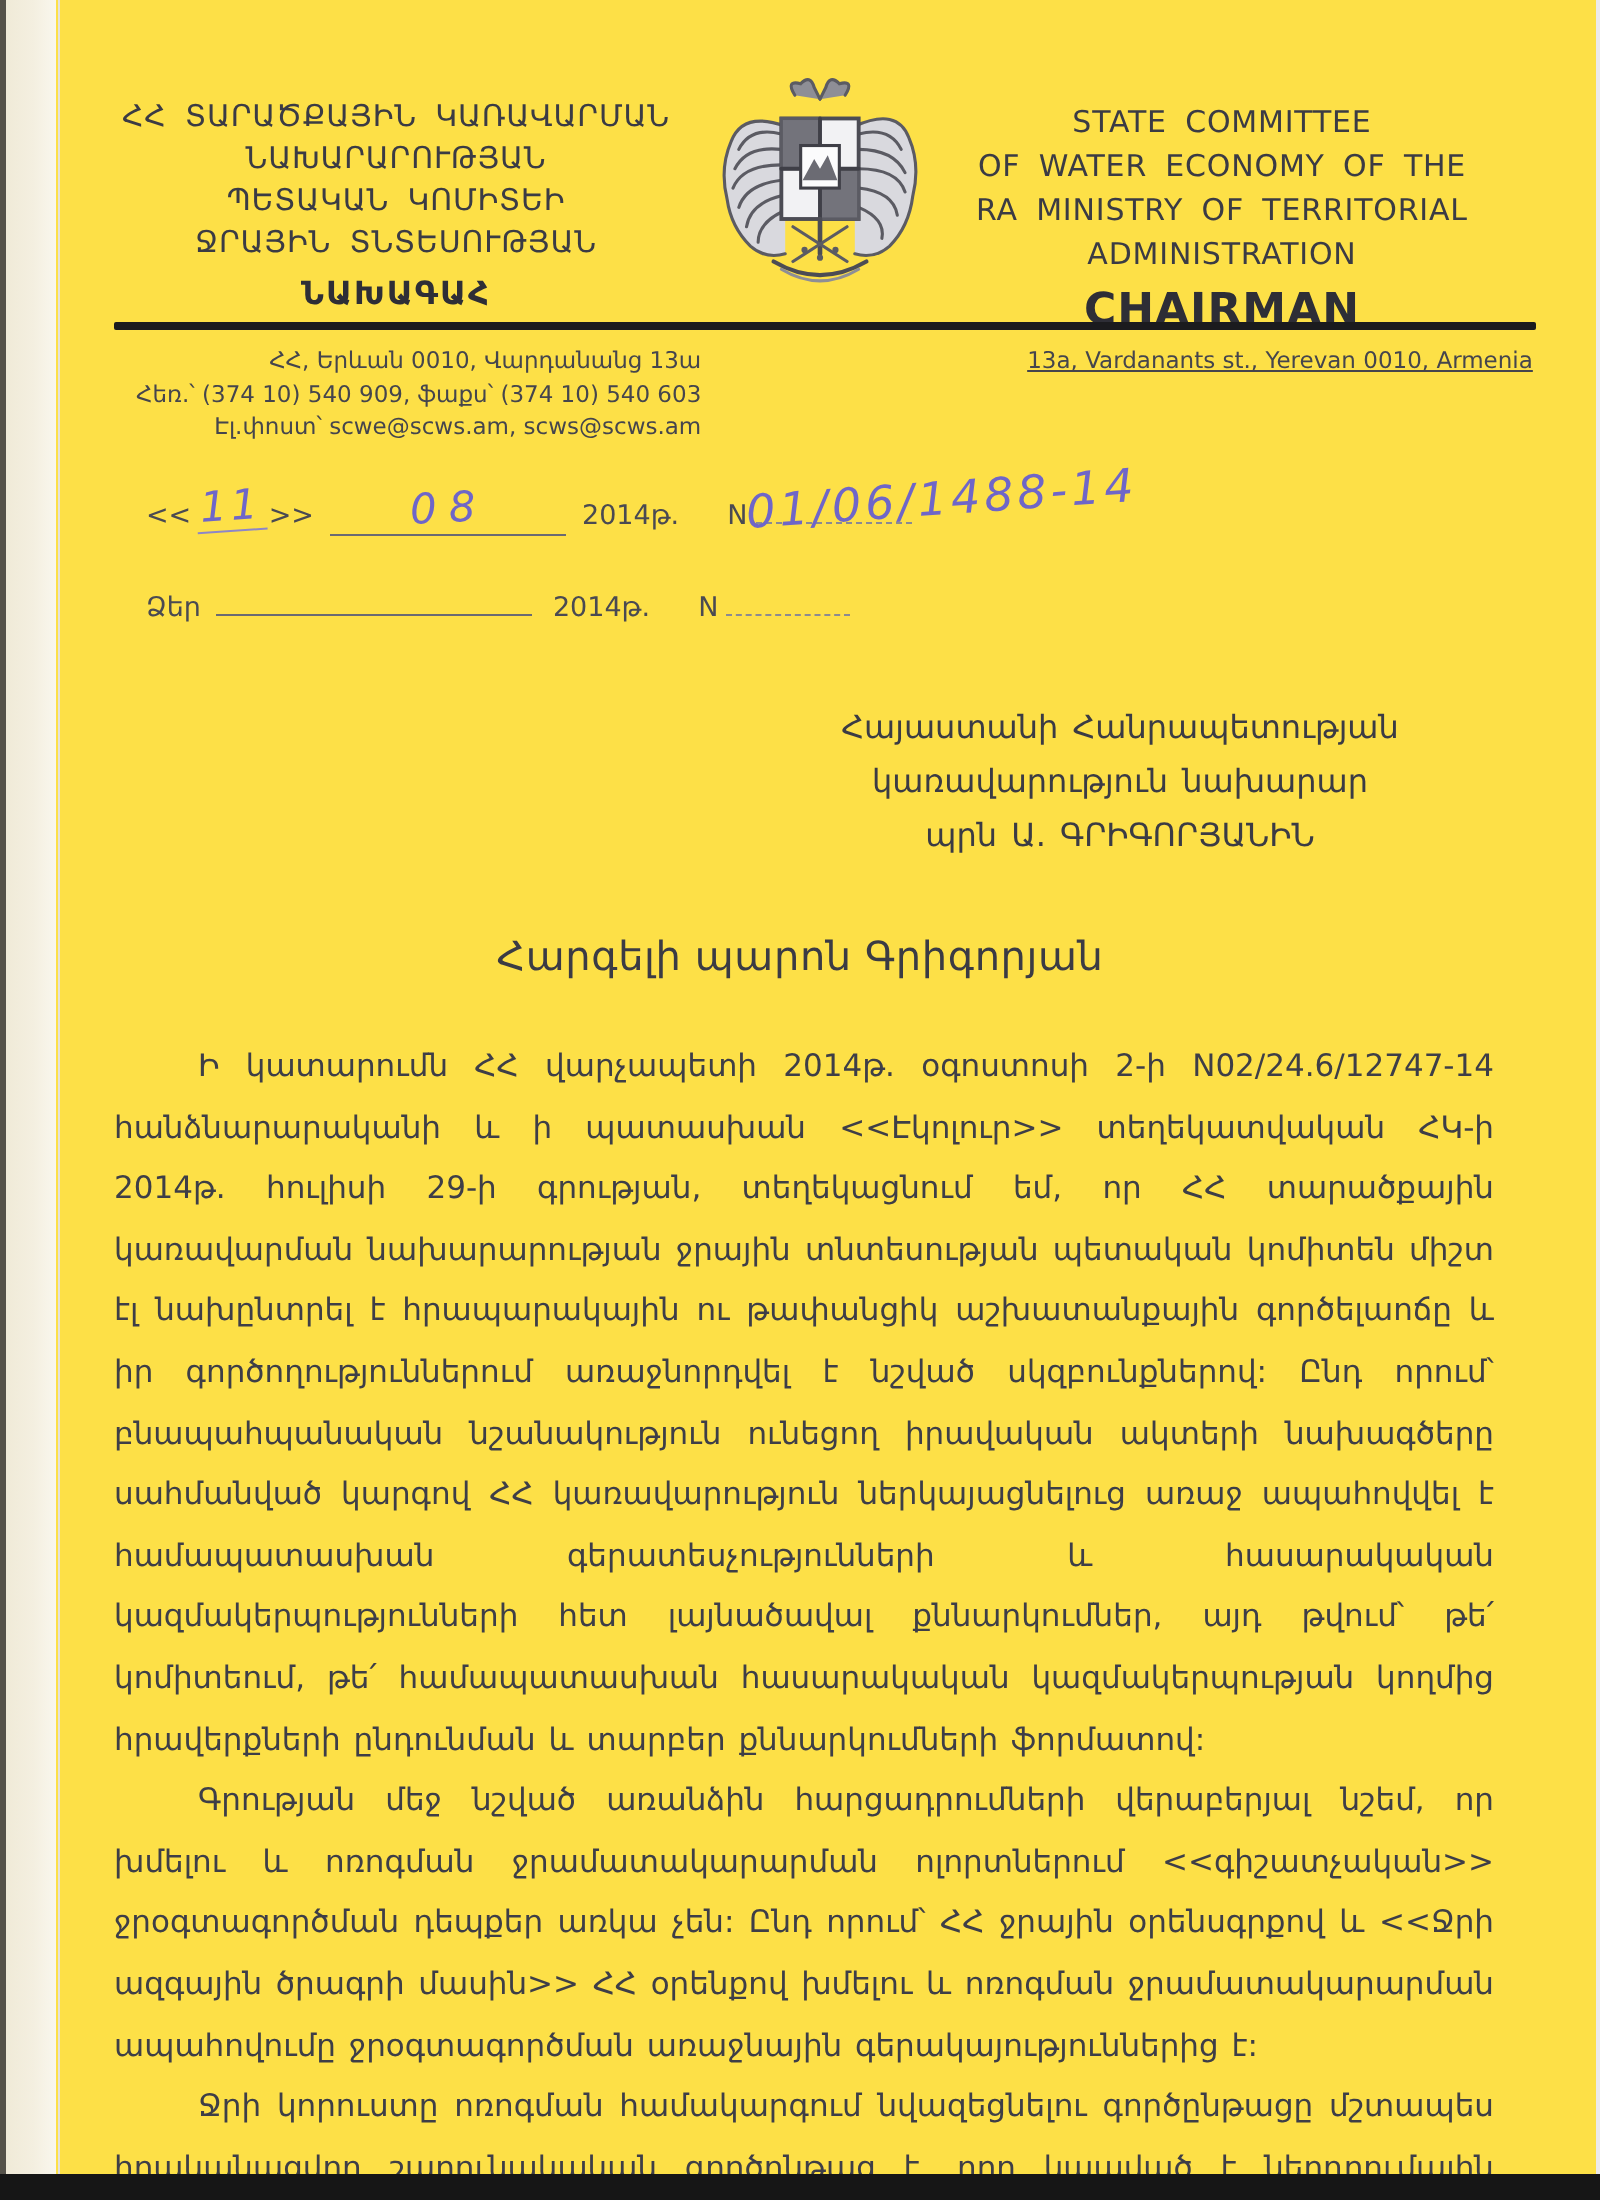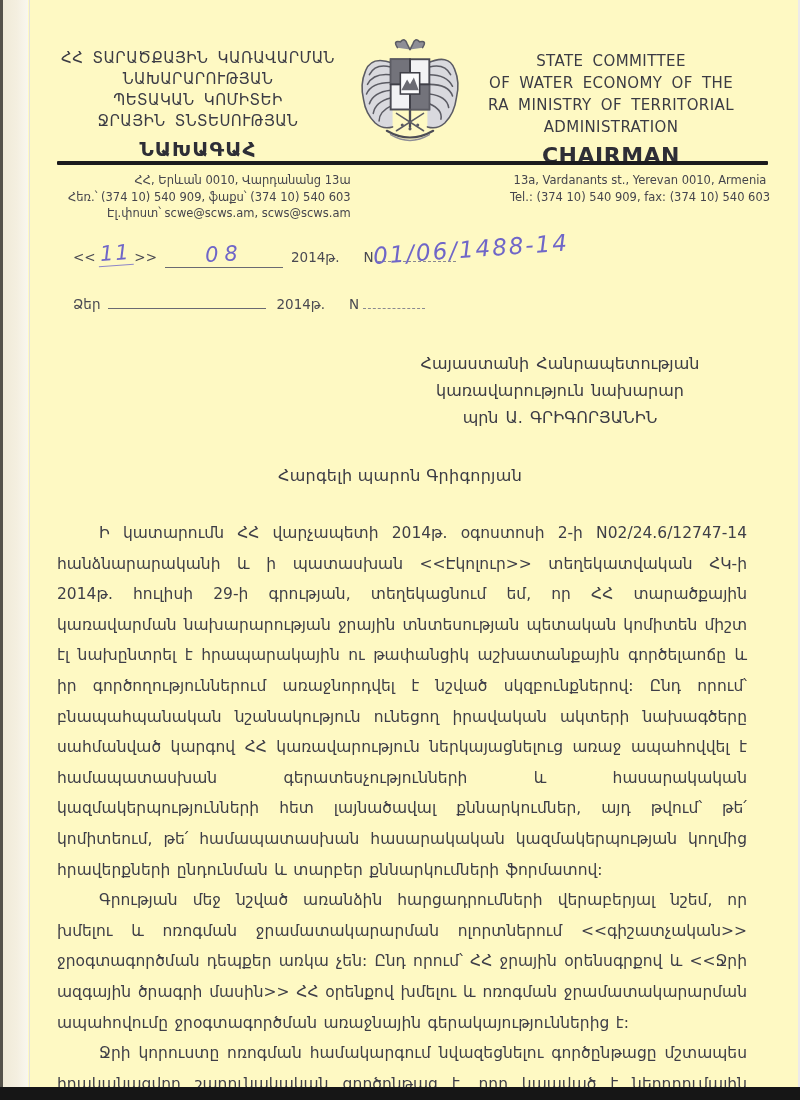--- a/index.html
+++ b/index.html
@@ -3,47 +3,47 @@
 <meta charset="utf-8">
 <style>
   html,body{margin:0;padding:0;}
   body{
     width:800px;height:1100px;
     font-family:"DejaVu Sans","Liberation Sans",sans-serif;
     background:#e9e7e4;
   }
   .scan{
     position:relative;width:800px;height:1100px;
-    background:#fef9c3;overflow:hidden;
+    background:#fde047;overflow:hidden;
     color:#3d3d46;
   }
   
   .edge-left-cream{position:absolute;left:0;top:0;width:28px;height:1100px;
     background:linear-gradient(90deg,#efe9d6 0%,#f4efe0 60%,#f9f7ee 100%);}
   .edge-left-dark{position:absolute;left:0;top:0;width:3px;height:1100px;background:#55524a;}
   .edge-bottom-black{position:absolute;left:0;bottom:0;width:800px;height:13px;background:#161616;}
   .page-crease{position:absolute;left:29px;top:0;width:1px;height:1087px;background:#e3e1de;}
   .edge-right{position:absolute;right:0;top:0;width:2px;height:1087px;background:#eceaec;}
 
   
   .org-block{position:absolute;text-align:center;}
   .org-left{left:48px;top:48px;width:300px;}
   .org-right{left:463px;top:50px;width:296px;}
   .org-line{font-size:15px;line-height:21px;letter-spacing:.4px;word-spacing:4px;color:#3b3b44;}
   .org-right .org-line{line-height:22px;}
-  .org-title{font-size:20px;font-weight:bold;margin-top:5px;letter-spacing:1px;color:#2e2e36;}
+  .org-title{font-size:16px;font-weight:bold;margin-top:5px;letter-spacing:1px;color:#2e2e36;}
   .org-right .org-title{font-size:22px;letter-spacing:.5px;}
 
   .emblem{position:absolute;left:352px;top:32px;width:116px;height:126px;}
 
   .head-rule{position:absolute;left:57px;top:161px;width:711px;height:4px;background:#1b1b1e;border-radius:1px;}
 
   .contact{position:absolute;font-size:11.5px;line-height:16.5px;color:#45454d;}
   .contact-left{left:68px;top:172px;text-align:right;}
-  .contact-right{left:500px;top:172px;width:280px;text-align:center;}
+  .contact-right{left:500px;top:172px;width:280px;text-align:center;text-decoration:underline;}
 
   
   .ref-row{position:absolute;left:73px;font-size:13.5px;color:#4a4a52;white-space:nowrap;}
   .ref-row-1{top:243px;}
   .ref-row-2{top:296px;}
   .hw{color:#6f66c8;font-style:italic;font-weight:500;}
   .hw-day{display:inline-block;font-size:21px;transform:rotate(-4deg);letter-spacing:2px;margin:0 2px;position:relative;top:-2px;border-bottom:1px solid #8d86c9;padding:0 2px;}
   .blank{display:inline-block;border-bottom:1px solid #6a6a72;text-align:center;vertical-align:baseline;}
   .blank-month{width:118px;margin:0 8px;}
   .hw-month{display:inline-block;font-size:21px;letter-spacing:6px;transform:rotate(-3deg);position:relative;top:-1px;}
@@ -52,21 +52,21 @@
   .num-wrap{display:inline-block;position:relative;}
   .blank-num-dotted{display:inline-block;width:78px;border-bottom:1px dashed #8a8a92;}
   .hw-num{position:absolute;left:-4px;bottom:-4px;font-size:23px;letter-spacing:2px;transform:rotate(-4deg);transform-origin:left bottom;white-space:nowrap;}
   .blank-your{width:158px;margin:0 10px 0 8px;}
   .blank-num2{width:62px;border-bottom:1px dashed #8a8a92;}
 
   
   .recipient{position:absolute;left:360px;top:350px;width:400px;text-align:center;
     font-size:16px;line-height:27px;color:#3b3b44;word-spacing:2px;}
   .salutation{position:absolute;left:0;top:466px;width:800px;text-align:center;
-    font-size:16px;color:#3b3b44;letter-spacing:.3px;}
+    font-size:20px;color:#3b3b44;letter-spacing:.3px;}
 
   
   .body-text{position:absolute;left:57px;top:518px;width:690px;
     font-size:15.5px;line-height:30.6px;text-align:justify;color:#3e3e47;
     word-spacing:1.5px;}
   .body-text p{margin:0;text-indent:42px;}
 </style>
 </head>
 <body>
 
@@ -138,21 +138,20 @@
 
   <div class="head-rule"></div>
 
   <div class="contact contact-left">
     <div>ՀՀ, Երևան 0010, Վարդանանց 13ա</div>
     <div>Հեռ.՝ (374 10) 540 909, ֆաքս՝ (374 10) 540 603</div>
     <div>Էլ.փոստ՝ scwe@scws.am, scws@scws.am</div>
   </div>
   <div class="contact contact-right">
     <div>13a, Vardanants st., Yerevan 0010, Armenia</div>
-    <div>Tel.: (374 10) 540 909, fax: (374 10) 540 603</div>
   </div>
 
   <div class="ref-row ref-row-1">
     <span>&lt;&lt;</span><span class="hw hw-day">11</span><span>&gt;&gt;</span><span class="blank blank-month"><span class="hw hw-month">08</span></span><span class="year">2014թ.</span><span class="nlabel">N</span><span class="num-wrap"><span class="blank-num-dotted"></span><span class="hw hw-num">01/06/1488-14</span></span>
   </div>
 
   <div class="ref-row ref-row-2">
     <span>Ձեր</span><span class="blank blank-your"></span><span class="year">2014թ.</span><span class="nlabel">N</span><span class="blank blank-num2"></span>
   </div>
 

